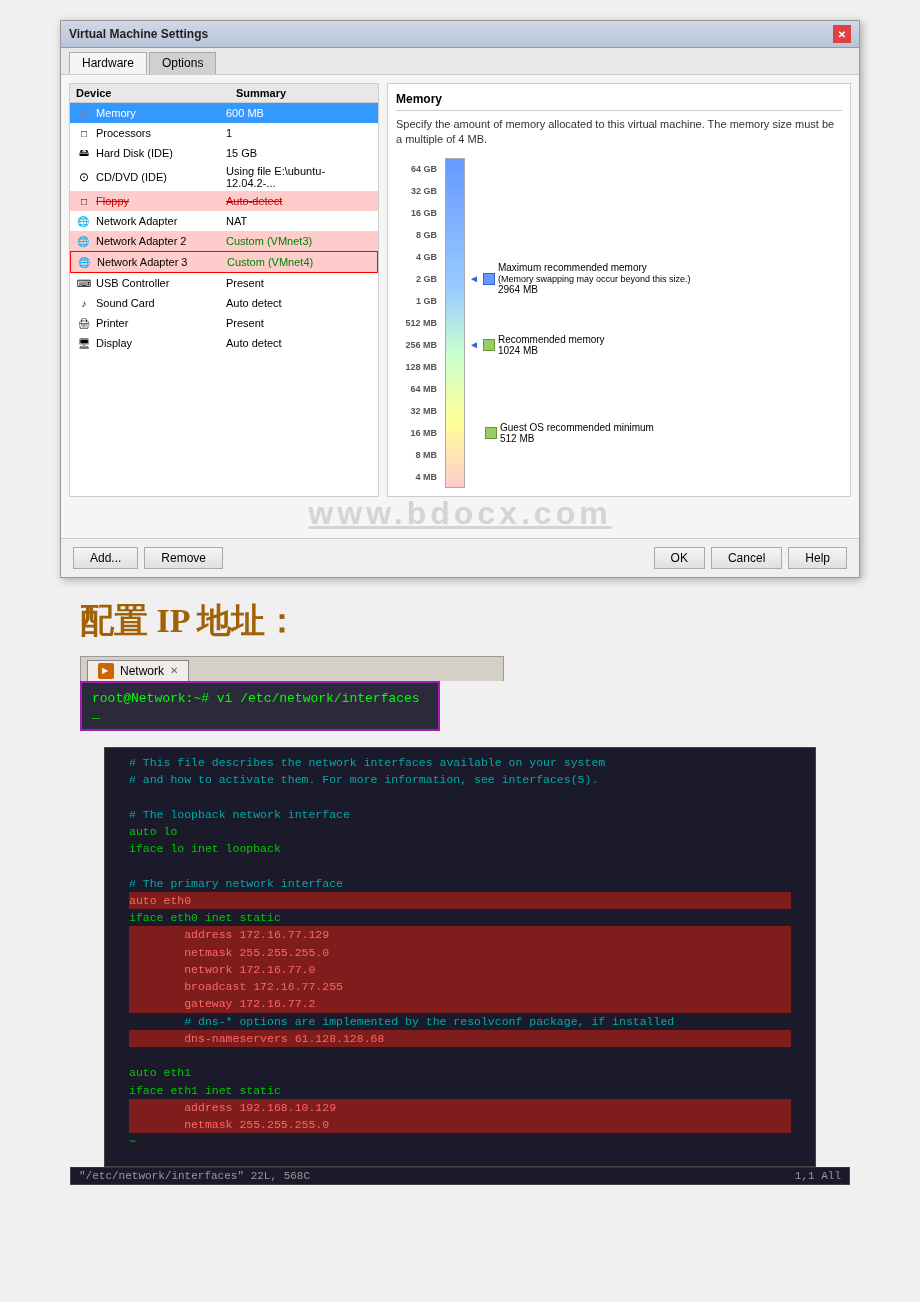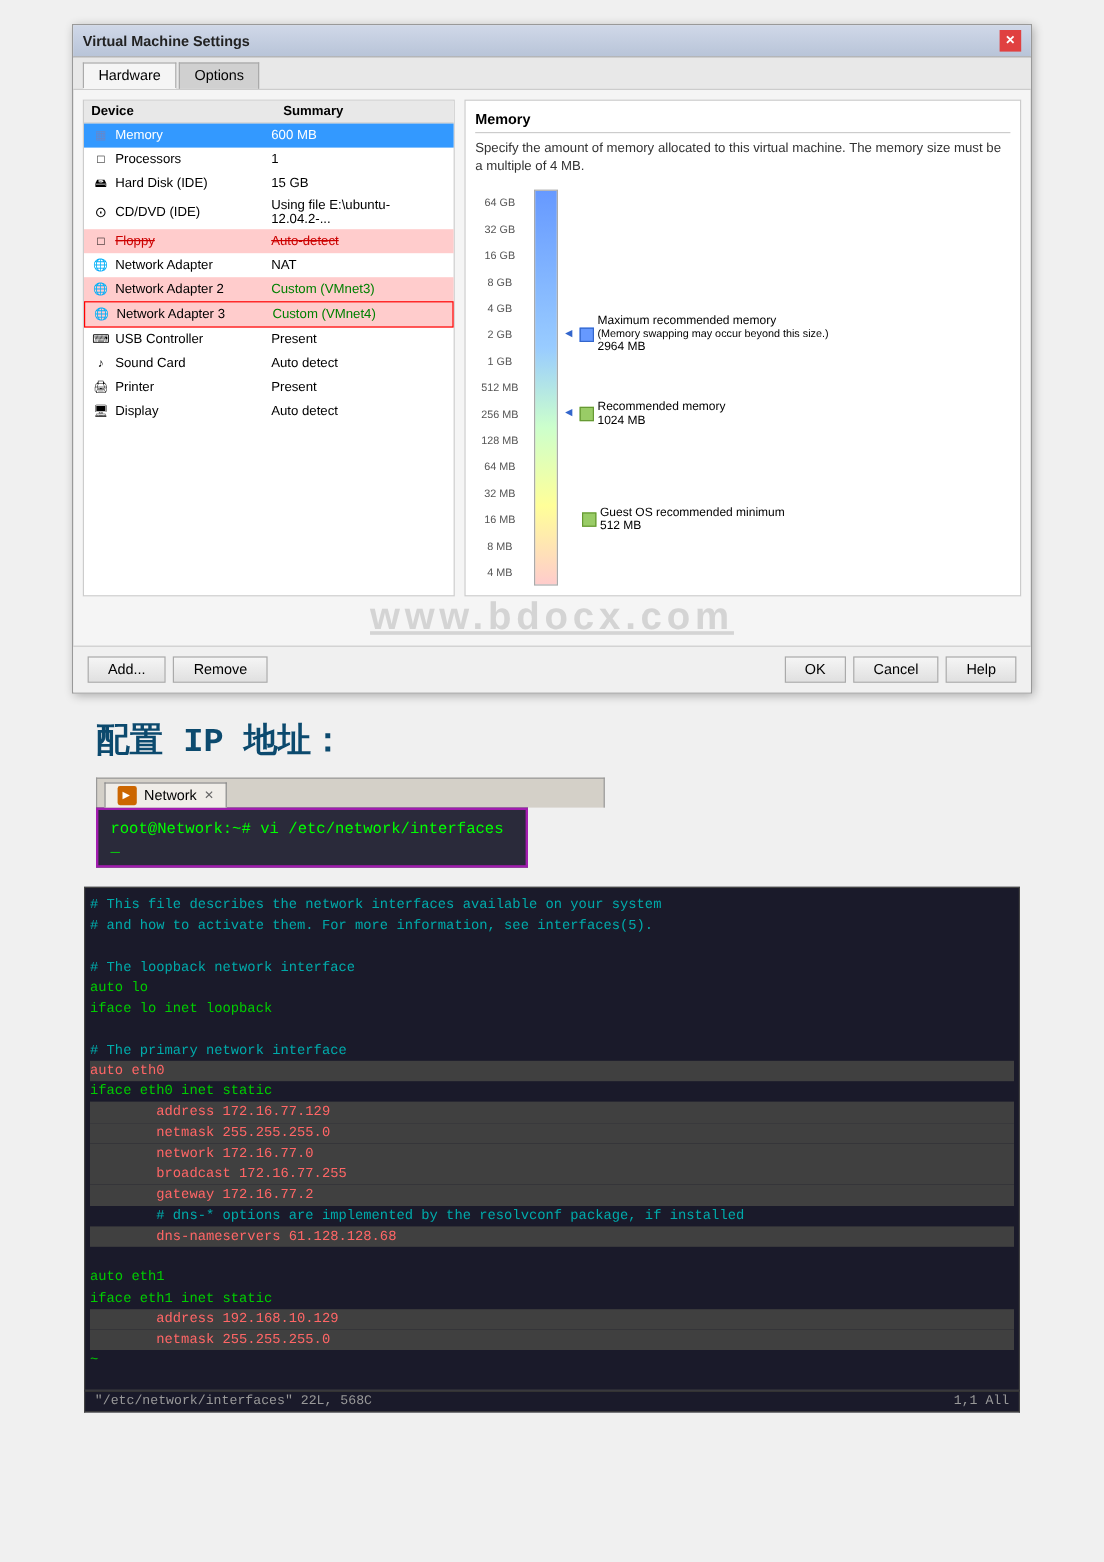--- a/index.html
+++ b/index.html
@@ -148,25 +148,26 @@
       padding: 2px 4px;
       font-size: 11px;
     }
     .memory-chart-area {
       display: flex;
       gap: 4px;
     }
     .memory-scale {
       display: flex;
       flex-direction: column;
-      align-items: center;
+      align-items: flex-end;
       font-size: 10px;
       color: #555;
       gap: 0;
       min-width: 45px;
+      font-weight: bold;
     }
     .memory-scale-item {
       height: 22px;
       display: flex;
       align-items: center;
       padding-right: 4px;
       font-size: 9px;
     }
     .memory-bar-area {
       position: relative;
@@ -226,25 +227,25 @@
       font-size: 32px;
       font-weight: bold;
       letter-spacing: 4px;
       margin: -10px 0 6px 0;
       pointer-events: none;
       text-decoration: underline;
     }
 
     
     .section-title {
-      font-size: 28px;
-      font-weight: bold;
-      color: #0c4a6e;
+      font-size: 34px;
+      font-weight: bold;
+      color: #a16207;
       margin: 16px 20px 12px 60px;
-      font-family: Liberation Mono, monospace;
+      font-family: Liberation Serif, serif;
     }
 
     
     .terminal-tab-bar {
       background: #d4d0c8;
       border: 1px solid #999;
       border-bottom: none;
       padding: 3px 6px 0 6px;
       display: flex;
       align-items: flex-end;
@@ -295,22 +296,22 @@
       border: 2px solid #a21caf;
       min-height: 50px;
     }
 
     
     .vim-editor {
       background: #1a1a2a;
       color: #00cc00;
       font-family: 'Courier New', monospace;
       font-size: 11.5px;
-      padding: 6px 4px;
-      width: 780px;
+      padding: 6px 24px;
+      width: 712px;
       margin: 16px auto 0 auto;
       min-height: 420px;
       line-height: 1.5;
       border: 1px solid #444;
     }
     .vim-editor .comment { color: #00aaaa; }
     .vim-line { white-space: pre; }
     .vim-statusbar {
       background: #1a1a2a;
       color: #999;
@@ -318,21 +319,21 @@
       font-size: 11px;
       padding: 2px 8px;
       width: 780px;
       margin: 0 auto;
       display: flex;
       justify-content: space-between;
       border: 1px solid #444;
       border-top: 1px solid #333;
     }
     .vim-red-highlight {
-      background: #404040;
+      background: #7f1d1d;
       color: #ff6666;
       font-family: Liberation Mono, monospace;
     }
   </style>
 </head>
 <body>
 
 <div class="vm-window">
   <div class="vm-titlebar">
     <span class="vm-titlebar-title">Virtual Machine Settings</span>

